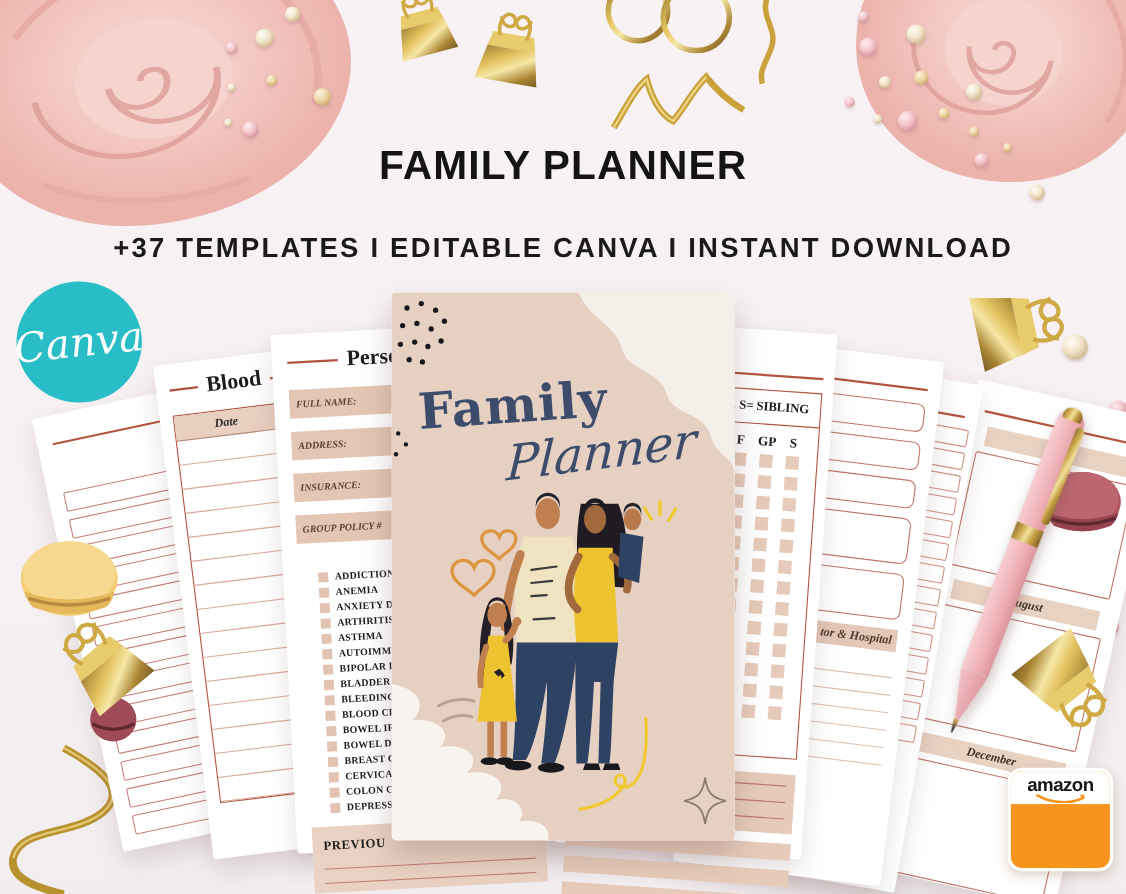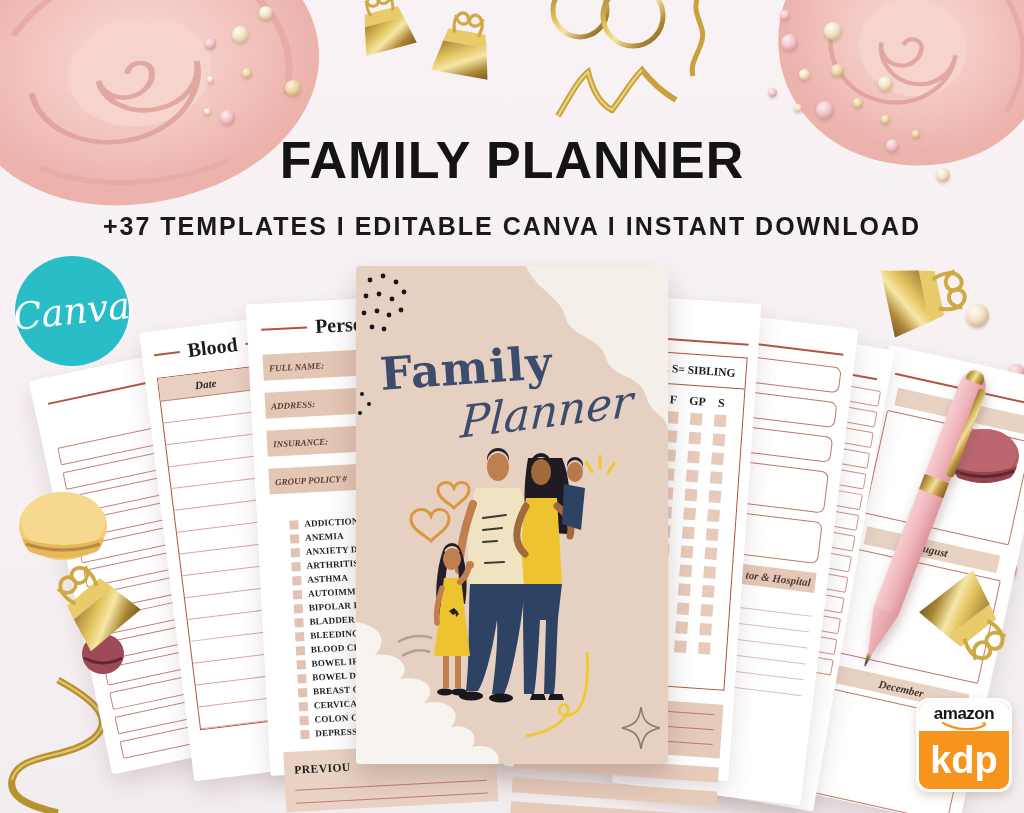--- a/index.html
+++ b/index.html
@@ -12,21 +12,21 @@
   .pearl{position:absolute;border-radius:50%;box-shadow:0 2px 3px rgba(160,120,120,.35);}
   .pearl-cream{background:radial-gradient(circle at 35% 30%,#fffdf6 0%,#f1e3c9 42%,#cdb68e 78%,#b39b72 100%);}
   .pearl-pink{background:radial-gradient(circle at 35% 30%,#ffeef0 0%,#f2c3c8 45%,#d38f98 80%,#bb7680 100%);}
   .pearl-gold{background:radial-gradient(circle at 35% 30%,#fdf3dd 0%,#ecd3a4 45%,#c9a468 80%,#a8854d 100%);}
   .clip{position:absolute;}
   .ribbon{position:absolute;}
   .macaron{position:absolute;}
 
   
   .main-title{position:absolute;left:0;top:130px;width:100%;text-align:center;
-    font-weight:800;font-size:52px;letter-spacing:1px;color:#141414;}
+    font-weight:800;font-size:37px;letter-spacing:1px;color:#141414;}
   .subtitle{position:absolute;left:0;top:212px;width:100%;text-align:center;
     font-weight:700;font-size:25px;letter-spacing:2px;color:#1a1a1a;}
 
   
   .canva{position:absolute;left:15px;top:256px;width:114px;height:110px;border-radius:50%;
     background:#29bec7;z-index:12;display:flex;align-items:center;justify-content:center;}
   .canva span{font-family:"DejaVu Serif",serif;font-style:italic;font-size:37px;color:#fff;
     transform:rotate(-6deg);}
 
   
@@ -703,16 +703,15 @@
   </div>
 
   <div class="kdp-badge">
     <div class="kdp-top">
       <b>amazon</b>
       <svg class="kdp-smile" viewBox="0 0 48 8">
         <path d="M2,1 C16,9 34,9 44,3" fill="none" stroke="#f7941d" stroke-width="2.4" stroke-linecap="round"></path>
         <path d="M44,3 l-4,-2 l5,-1 Z" fill="#f7941d"></path>
       </svg>
     </div>
-    <div class="kdp-word">kdp</div>
   </div>
 
 </div>
 
 </body></html>

